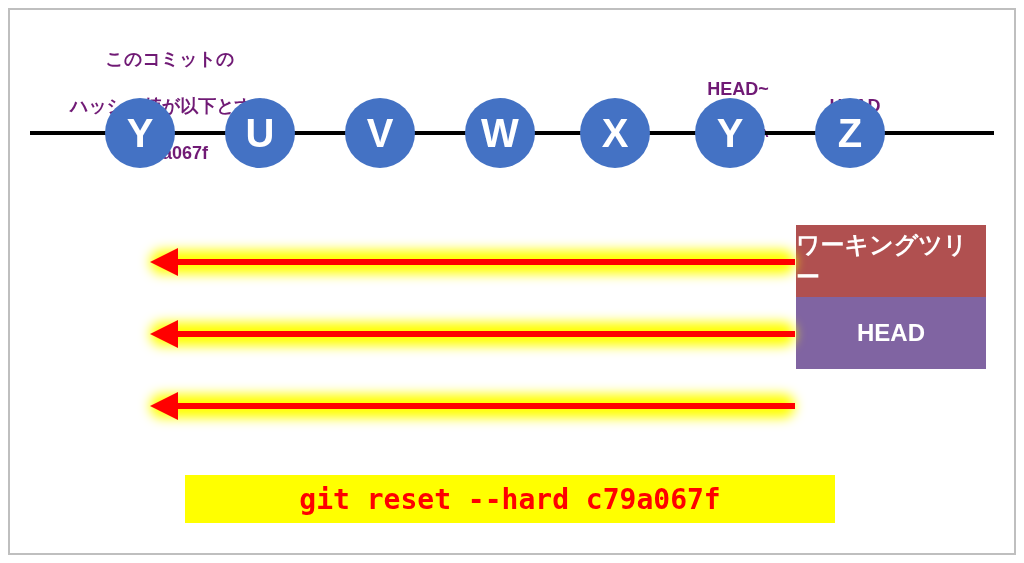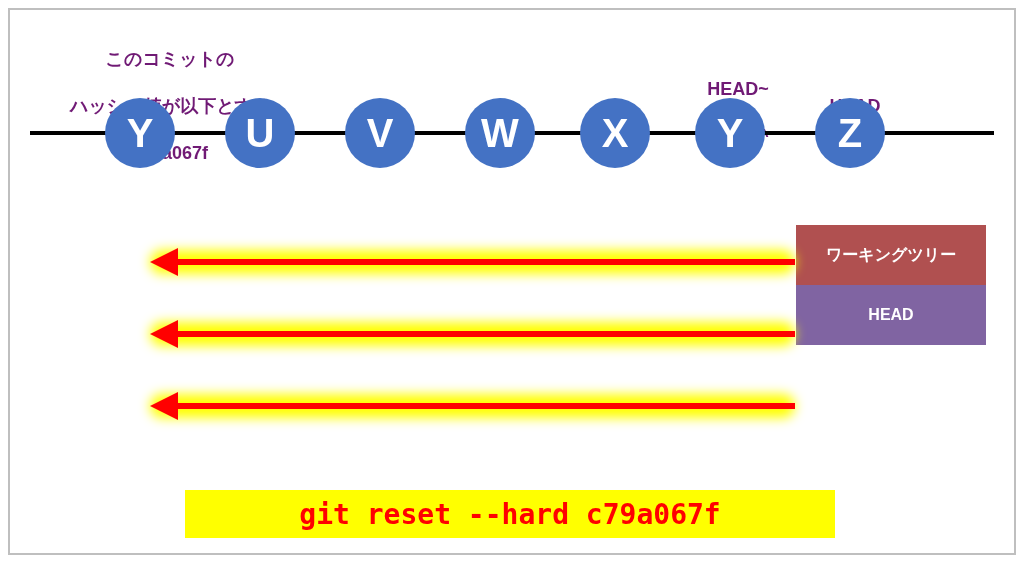--- a/index.html
+++ b/index.html
@@ -43,27 +43,27 @@
     justify-content: center;
     top: 98px;
   }
   .box-stack {
     position: absolute;
     right: 38px;
     top: 225px;
     width: 190px;
   }
   .box {
-    height: 60px;
+    height: 72px;
     display: flex;
     align-items: center;
     justify-content: center;
     color: #fff;
     font-weight: bold;
-    font-size: 16px;
+    font-size: 24px;
   }
   .box.wt { background: #b05050; }
   .box.idx { background: #9bbb59; }
   .box.head { background: #8064a2; }
   .arrow-wrap {
     position: absolute;
     left: 150px;
     height: 24px;
   }
   .arrow-glow {
@@ -88,21 +88,21 @@
     transform: translateY(-50%);
     width: 0; height: 0;
     border-top: 14px solid transparent;
     border-bottom: 14px solid transparent;
     border-right: 28px solid #ff0000;
   }
   .cmd-bar {
     position: absolute;
     left: 185px;
     width: 650px;
-    bottom: 25px;
+    bottom: 40px;
     height: 48px;
     background: #ffff00;
     display: flex;
     align-items: center;
     justify-content: center;
   }
   .cmd-text {
     color: #ff0000;
     font-weight: bold;
     font-size: 28px;

